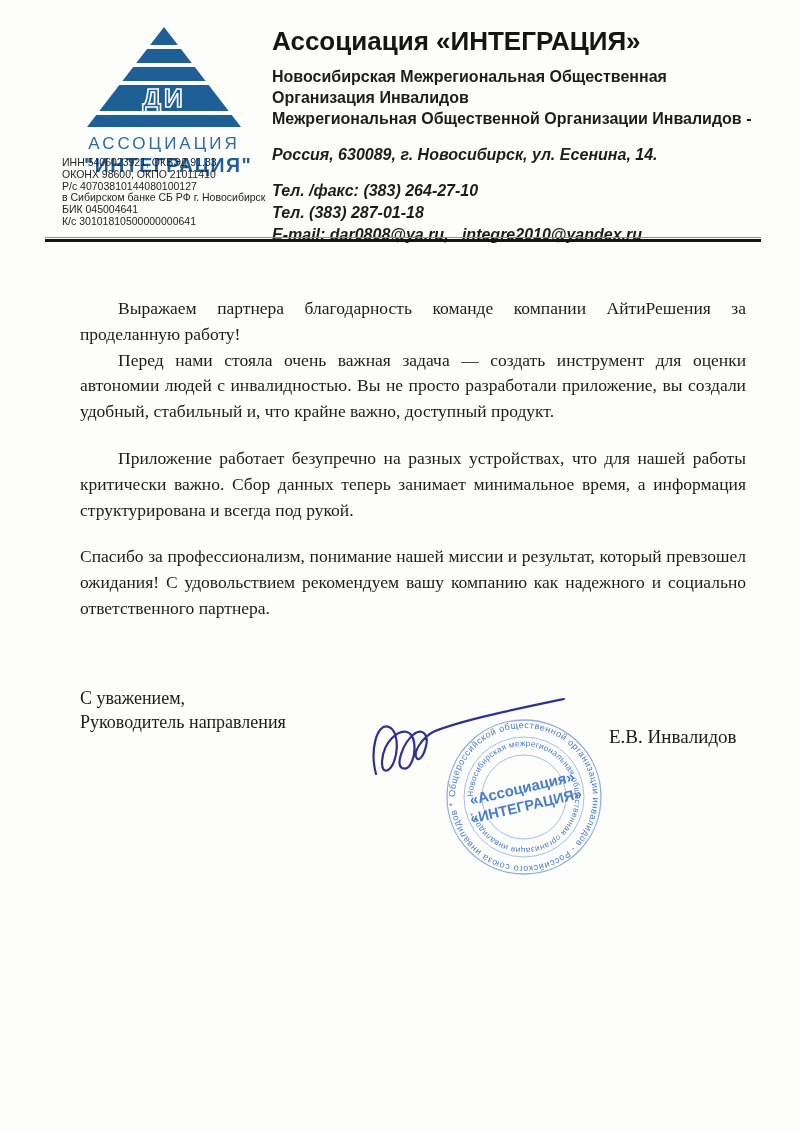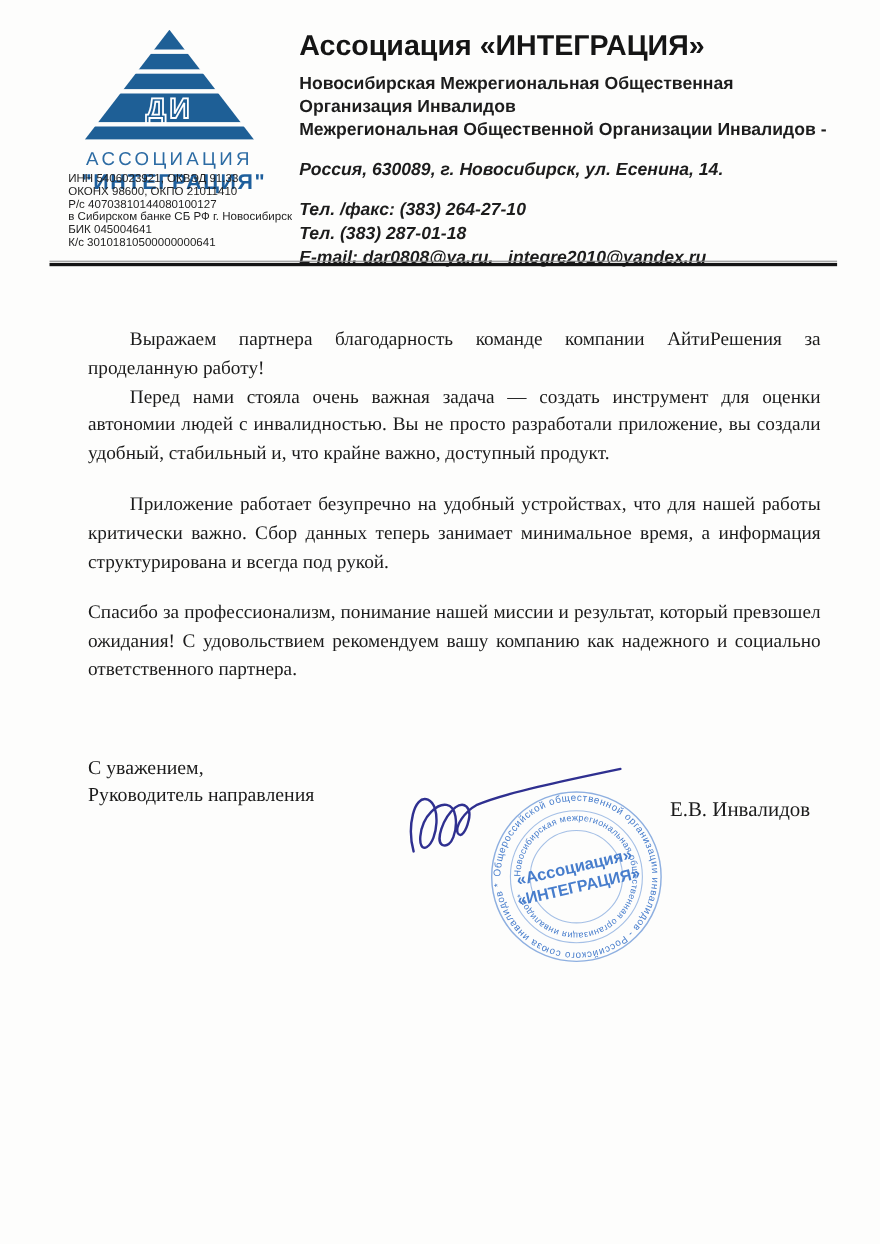--- a/index.html
+++ b/index.html
@@ -2,21 +2,21 @@
 <html lang="ru"><head>
 <meta charset="utf-8">
 <style>
   html,body{margin:0;padding:0;background:#e8e8e8;}
   .page{
     position:relative; width:800px; height:1131px; margin:0 auto;
     background:#fdfdfc; overflow:hidden;
     font-family:"Liberation Sans", sans-serif; color:#1b1b1b;
   }
   
-  .logo-block{position:absolute; left:74px; top:27px; width:160px; text-align:center;}
+  .logo-block{position:absolute; left:84px; top:27px; width:160px; text-align:center;}
   .logo-org1{margin-top:3px; font-size:17px; letter-spacing:3px; color:#2c6ba3; white-space:nowrap;}
   .logo-org2{font-size:19.5px; font-weight:bold; letter-spacing:1.5px; color:#1e5f9c; white-space:nowrap;}
   .requisites{position:absolute; left:62px; top:157px; width:210px;
     font-size:10.5px; line-height:11.8px; color:#232323; text-align:left;}
   .requisites div{white-space:nowrap;}
   
   .head-right{position:absolute; left:272px; top:26px; width:490px;}
   .head-title{font-size:26px; font-weight:bold; color:#151515; margin:0 0 9px 0; white-space:nowrap;}
   .head-sub{font-size:16px; font-weight:bold; line-height:21px; color:#1c1c1c;}
   .head-contact{margin-top:17px; font-size:16px; font-weight:bold; font-style:italic; color:#1c1c1c;}
@@ -85,21 +85,21 @@
       <div class="cline">Тел. (383) 287-01-18</div>
       <div class="cline">E-mail: dar0808@ya.ru,   integre2010@yandex.ru</div>
     </div>
   </div>
 
   <div class="rule"></div>
 
   <div class="letter-body">
     <p class="indent">Выражаем партнера благодарность команде компании АйтиРешения за проделанную работу!</p>
     <p class="indent">Перед нами стояла очень важная задача — создать инструмент для оценки автономии людей с инвалидностью. Вы не просто разработали приложение, вы создали удобный, стабильный и, что крайне важно, доступный продукт.</p>
-    <p class="indent gap">Приложение работает безупречно на удобный устройствах, что для нашей работы критически важно. Сбор данных теперь занимает минимальное время, а информация структурирована и всегда под рукой.</p>
+    <p class="indent gap">Приложение работает безупречно на разных устройствах, что для нашей работы критически важно. Сбор данных теперь занимает минимальное время, а информация структурирована и всегда под рукой.</p>
     <p class="gap">Спасибо за профессионализм, понимание нашей миссии и результат, который превзошел ожидания! С удовольствием рекомендуем вашу компанию как надежного и социально ответственного партнера.</p>
   </div>
 
   <div class="closing">
     <div>С уважением,</div>
     <div>Руководитель направления</div>
   </div>
 
   <svg class="stamp" viewBox="0 0 162 162">
     <defs>

